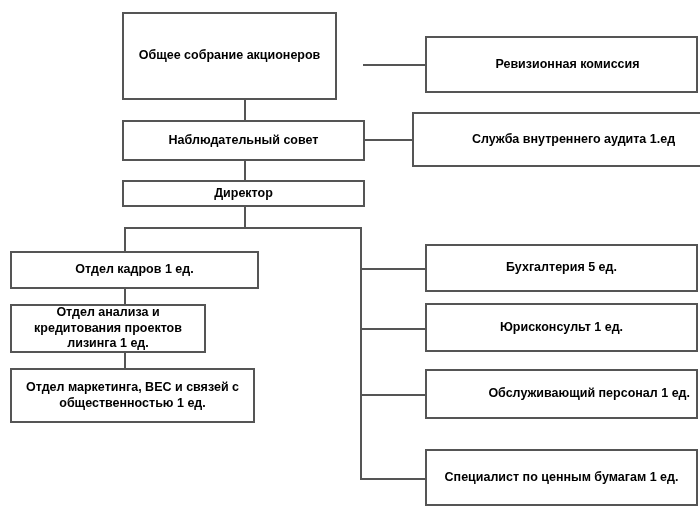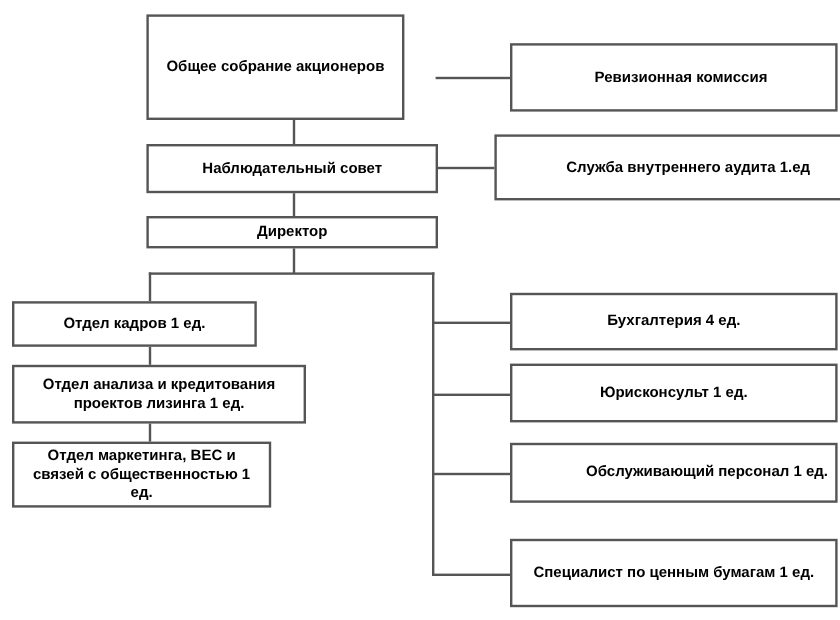--- a/index.html
+++ b/index.html
@@ -86,34 +86,34 @@
   </div>
 
   <div class="node" style="left:412px; top:112px; width:323px; height:55px;">
     <span>Служба внутреннего аудита 1.ед</span>
   </div>
 
   <div class="node" style="left:122px; top:180px; width:243px; height:27px;">
     <span>Директор</span>
   </div>
 
-  <div class="node" style="left:10px; top:251px; width:204px; height:38px;">
+  <div class="node" style="left:10px; top:251px; width:249px; height:38px;">
     <span>Отдел кадров 1 ед.</span>
   </div>
 
-  <div class="node" style="left:10px; top:304px; width:245px; height:49px;">
+  <div class="node" style="left:10px; top:304px; width:196px; height:49px;">
     <span>Отдел анализа и кредитования проектов лизинга 1 ед.</span>
   </div>
 
-  <div class="node" style="left:10px; top:368px; width:216px; height:55px;">
+  <div class="node" style="left:10px; top:368px; width:245px; height:55px;">
     <span>Отдел маркетинга, ВЕС и связей с общественностью 1 ед.</span>
   </div>
 
   <div class="node" style="left:425px; top:244px; width:273px; height:48px;">
-    <span>Бухгалтерия 4 ед.</span>
+    <span>Бухгалтерия 5 ед.</span>
   </div>
 
   <div class="node" style="left:425px; top:303px; width:273px; height:49px;">
     <span>Юрисконсульт 1 ед.</span>
   </div>
 
   <div class="node" style="left:425px; top:369px; width:273px; height:50px;text-align:right;">
     <span>Обслуживающий персонал 1 ед.</span>
   </div>
 

